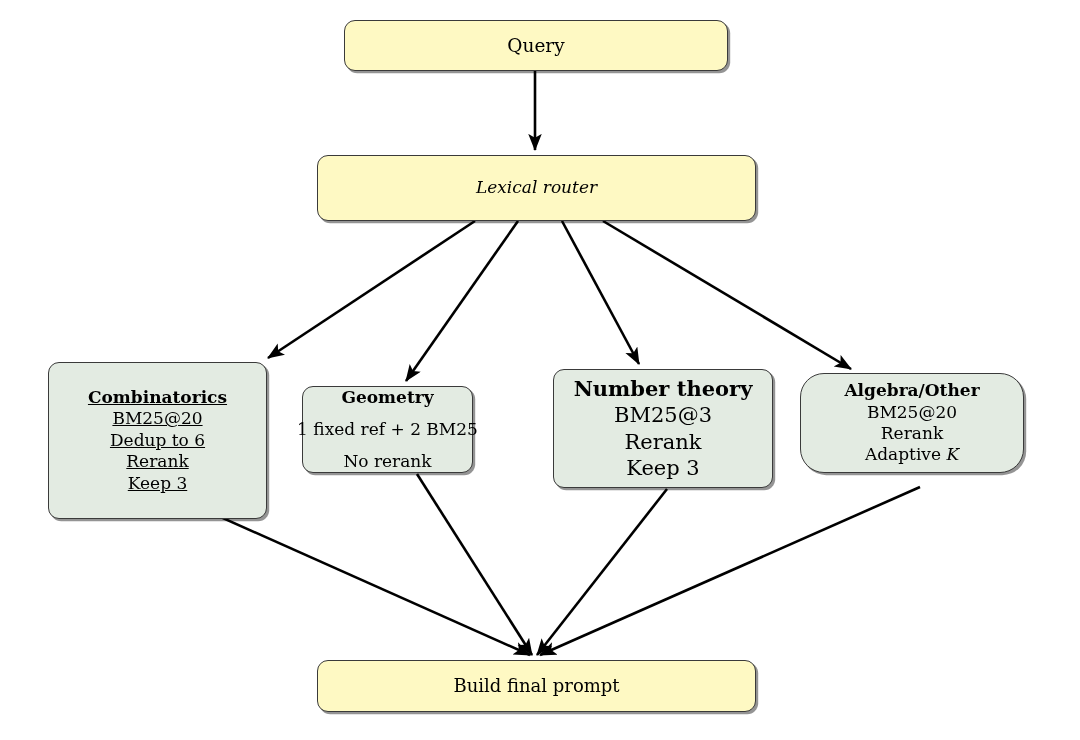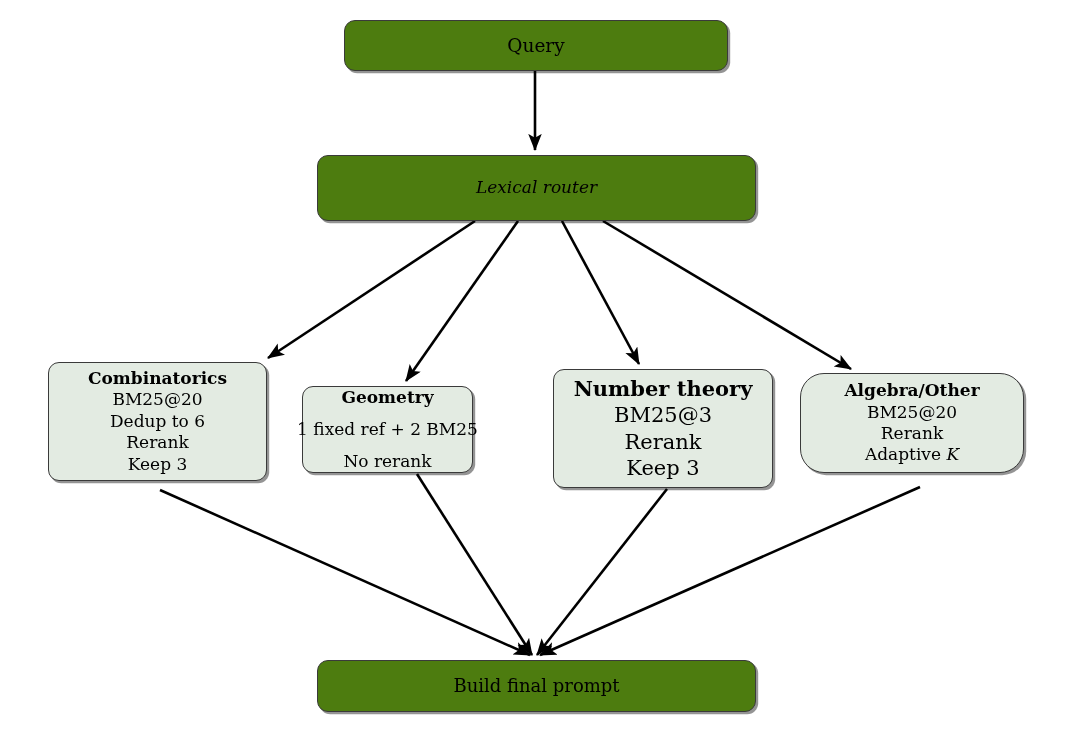--- a/index.html
+++ b/index.html
@@ -35,39 +35,39 @@
     display: flex;
     flex-direction: column;
     align-items: center;
     justify-content: center;
     text-align: center;
     line-height: 1.26;
     box-shadow: 2.2px 2.2px 0px rgba(0,0,0,0.42);
     z-index: 3;
   }
   .node-lav {
-    background: #4d7c0f;
+    background: #fef9c3;
   }
   .node-green {
     background: #e3ebe2;
   }
   .node .line {
     display: block;
     white-space: nowrap;
   }
   .node .hdr {
     font-weight: bold;
   }
   .node .ital {
     font-style: italic;
   }
   
   #node-query      { left: 344px; top: 20px;  width: 384px; height: 51px;  font-size: 18.5px; }
   #node-router     { left: 317px; top: 155px; width: 439px; height: 66px;  font-size: 17px; font-style: italic; }
-  #node-comb       { left: 48px;  top: 362px; width: 219px; height: 119px; font-size: 17px; }
+  #node-comb       { left: 48px;  top: 362px; width: 219px; height: 157px; font-size: 17px; text-decoration: underline; }
   #node-geom       { left: 302px; top: 386px; width: 171px; height: 87px;  font-size: 17px; justify-content: space-between; }
   #node-numth      { left: 553px; top: 369px; width: 220px; height: 119px; font-size: 21px; }
   #node-alg        { left: 800px; top: 373px; width: 224px; height: 100px; font-size: 17px; border-radius: 24px; }
   #node-build      { left: 317px; top: 660px; width: 439px; height: 52px;  font-size: 18px; }
 </style>
 </head>
 <body>
 
 <div id="canvas">
 

